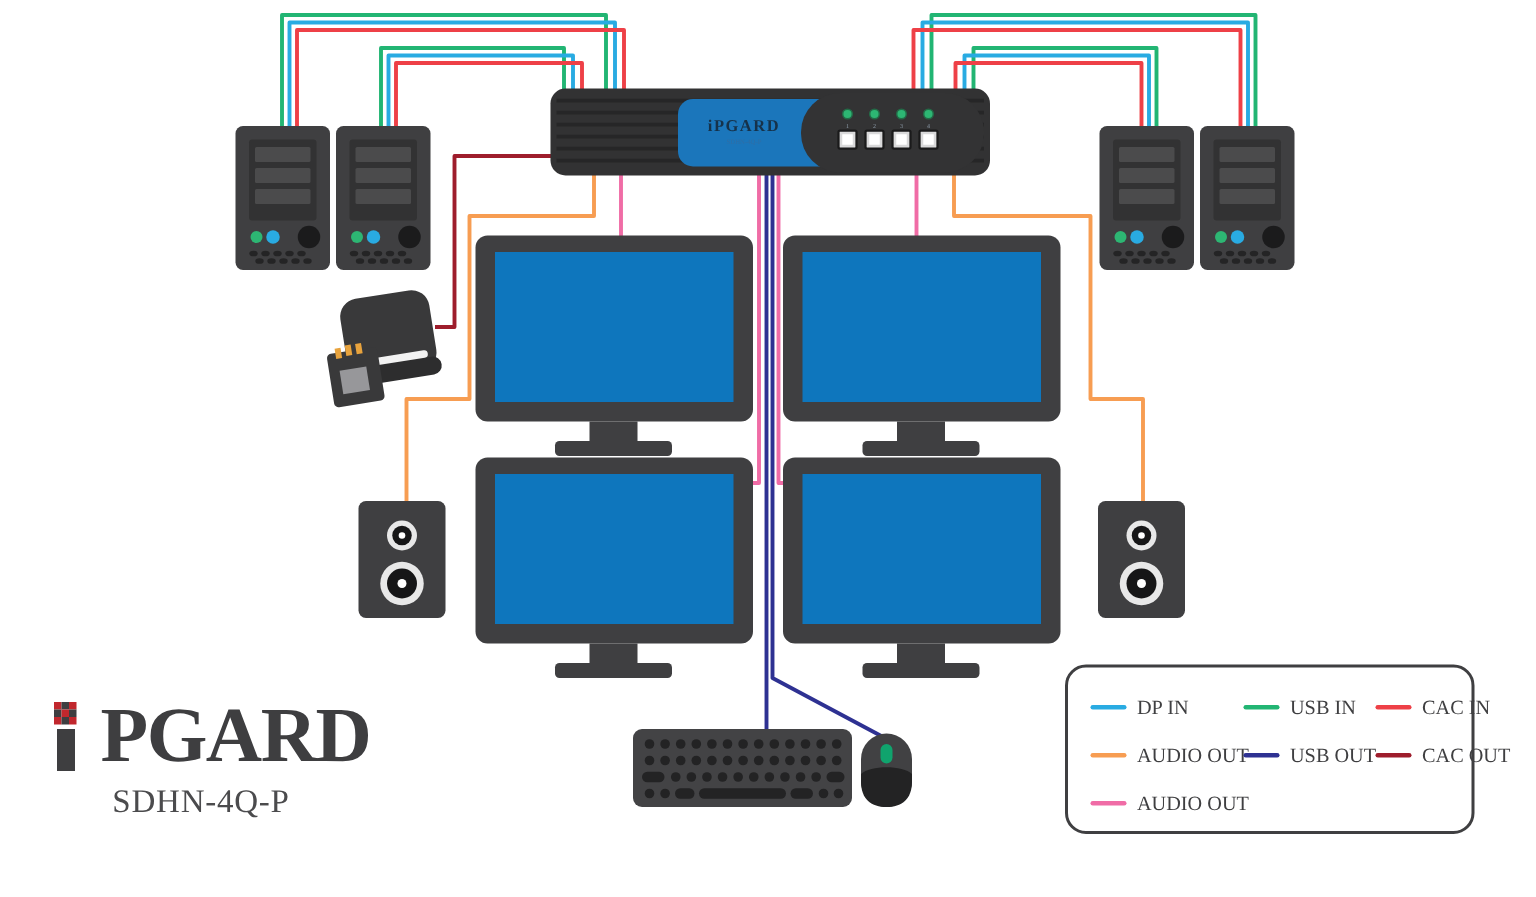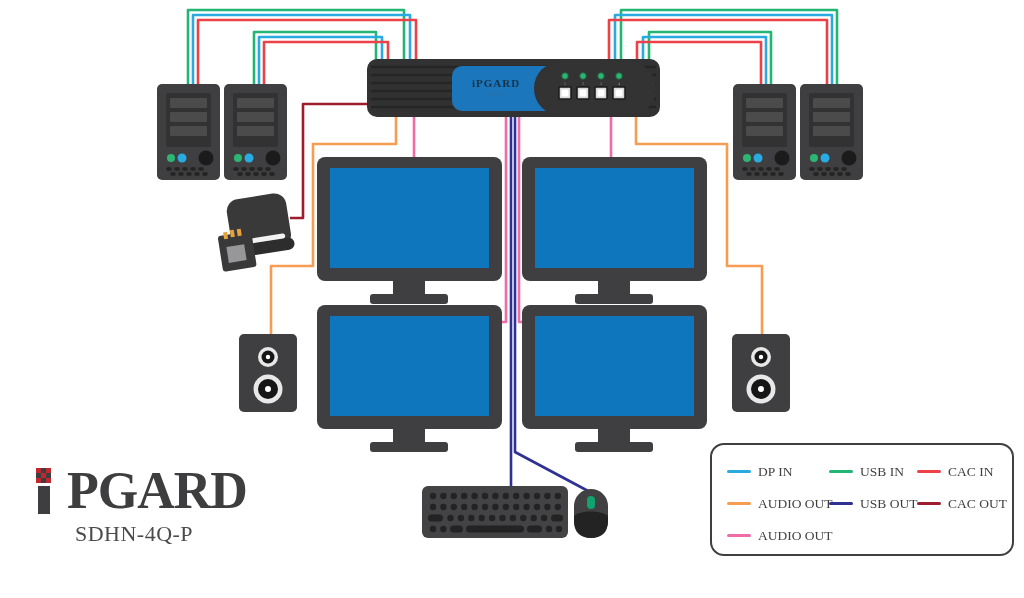--- a/index.html
+++ b/index.html
@@ -22,21 +22,21 @@
   .brand{display:flex;align-items:center;gap:12px;}
   .logo-i{display:flex;flex-direction:column;align-items:center;margin-right:4px;}
   .dotgrid{display:grid;grid-template-columns:repeat(3,5px);grid-auto-rows:5px;margin-bottom:3px;}
   .dotgrid .r{background:var(--logo_red);}
   .dotgrid .d{background:#3e3e40;}
   .stem{width:12px;height:28px;background:#3e3e40;}
   .logo-rest{font-size:52px;line-height:0.74;font-weight:bold;color:#3e3e40;letter-spacing:-1px;}
   .logo-model{margin-top:7px;text-align:center;font-size:22px;color:#4b4b4d;letter-spacing:0.5px;width:100%;}
 
   
-  .legend{position:absolute;left:710px;top:443px;width:304px;height:113px;box-sizing:border-box;
+  .legend{position:absolute;left:710px;top:443px;width:273px;height:113px;box-sizing:border-box;
           border:2.5px solid #3f3f41;border-radius:14px;background:#fff;
           padding:17px 0 0 15px;}
   .legend-grid{display:grid;grid-template-columns:102px 88px auto;row-gap:13px;}
   .lg-item{display:flex;align-items:center;gap:7px;height:19px;}
   .sw{width:24px;height:3.5px;border-radius:2px;flex:0 0 auto;}
   .sw-dp{background:var(--dp_in);}     .sw-usbin{background:var(--usb_in);}
   .sw-cacin{background:var(--cac_in);} .sw-audio{background:var(--audio_out);}
   .sw-usbout{background:var(--usb_out);}.sw-cacout{background:var(--cac_out);}
   .sw-hdmi{background:var(--hdmi_out);}
   .lg-label{font-size:13.5px;color:#3f3f41;white-space:nowrap;}

